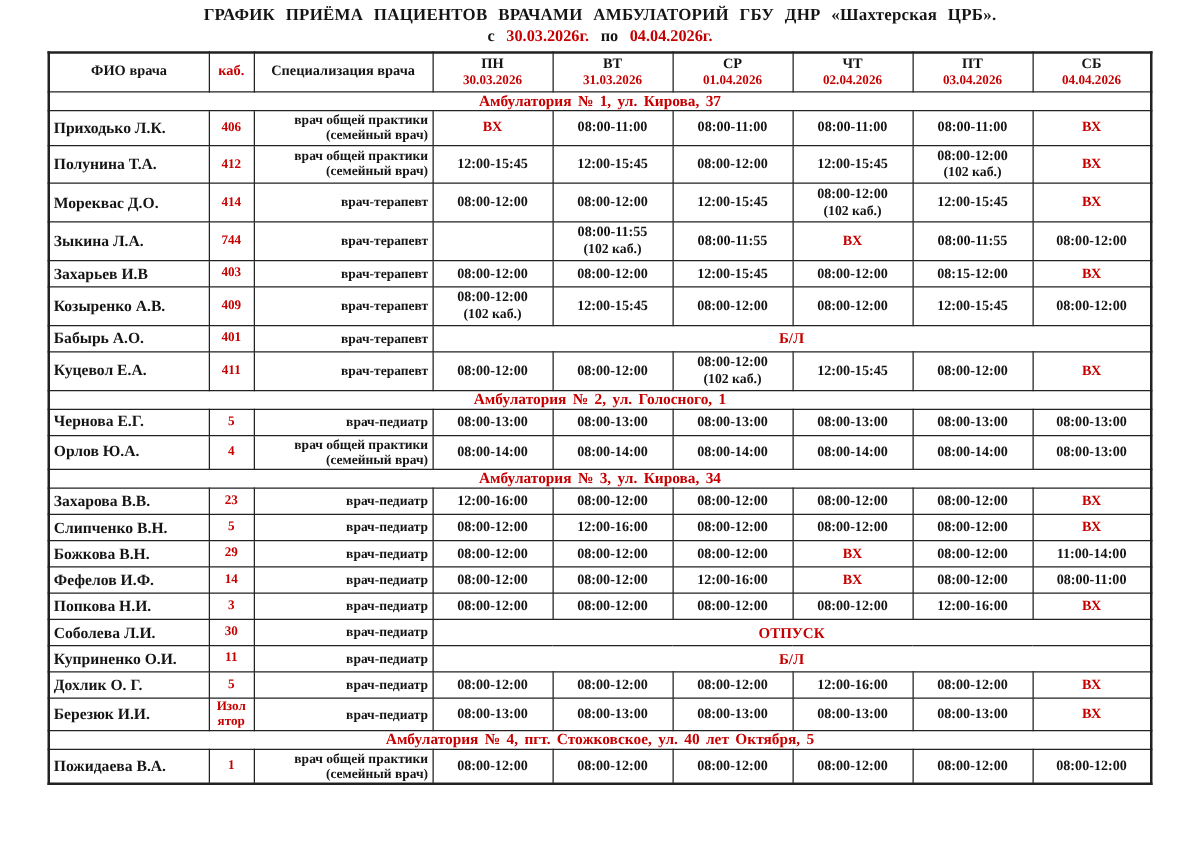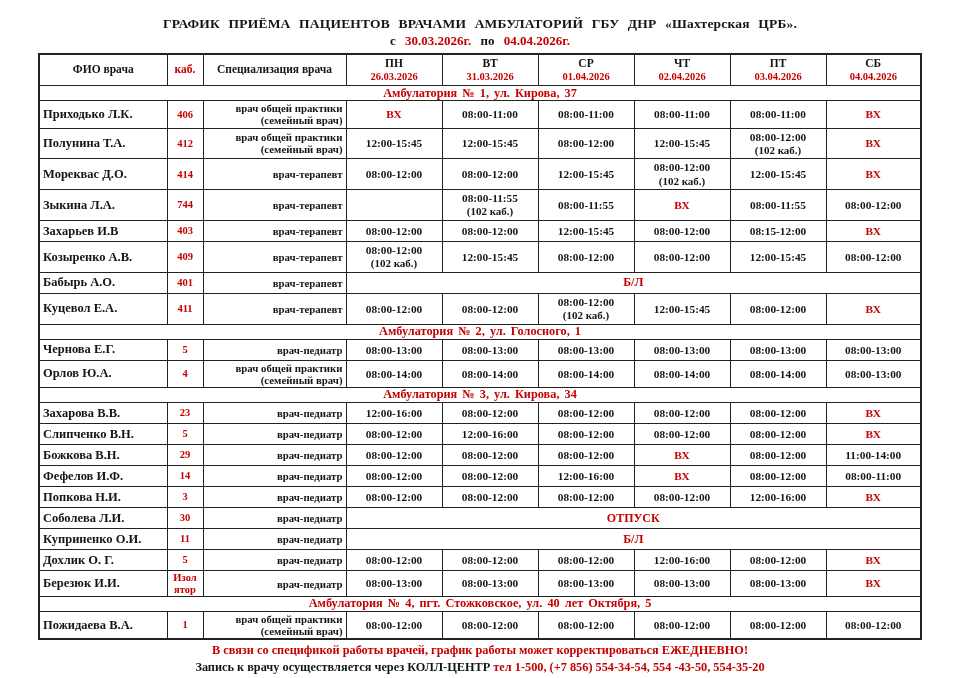--- a/index.html
+++ b/index.html
@@ -7,21 +7,21 @@
     --ink:#151515;
     --line:#222;
   }
   *{box-sizing:border-box;}
   html,body{margin:0;padding:0;}
   body{
     width:960px;height:678px;overflow:hidden;background:#fff;
     font-family:"Liberation Serif","DejaVu Serif",serif;
     font-weight:bold;color:var(--ink);
   }
-  .page{padding-top:16px;}
+  .page{padding-top:4px;}
   .doc-title{
     margin:0;text-align:center;font-size:13.5px;letter-spacing:.2px;
     word-spacing:5px;
   }
   .doc-subtitle{
     margin:1px 0 4px;text-align:center;font-size:13px;word-spacing:6px;
   }
   .red{color:var(--red);}
   table.sched{
     table-layout:fixed;border-collapse:collapse;margin:0 auto;width:884px;
@@ -72,21 +72,21 @@
         <col style="width:96px">
         <col style="width:95px">
     </colgroup>
     <thead>
         <tr>
           <th>ФИО врача</th>
           <th class="red">каб.</th>
           <th>Специализация врача</th>
           <th>
             <div class="day">ПН</div>
-            <div class="date">26.03.2026</div>
+            <div class="date">30.03.2026</div>
           </th>
           <th>
             <div class="day">ВТ</div>
             <div class="date">31.03.2026</div>
           </th>
           <th>
             <div class="day">СР</div>
             <div class="date">01.04.2026</div>
           </th>
           <th>
@@ -332,20 +332,13 @@
           <td class="c-time">08:00-12:00</td>
           <td class="c-time">08:00-12:00</td>
           <td class="c-time">08:00-12:00</td>
           <td class="c-time">08:00-12:00</td>
           <td class="c-time">08:00-12:00</td>
           <td class="c-time">08:00-12:00</td>
         </tr>
       </tbody>
   </table>
 
-  <div class="footer">
-    <div class="f1">В связи со спецификой работы врачей, график работы может корректироваться ЕЖЕДНЕВНО!</div>
-    <div class="f2">
-      <span>Запись к врачу осуществляется через КОЛЛ-ЦЕНТР</span>
-      <span class="red">тел 1-500, (+7 856) 554-34-54, 554 -43-50, 554-35-20</span>
-    </div>
-  </div>
 </div>
 
 </body></html>

